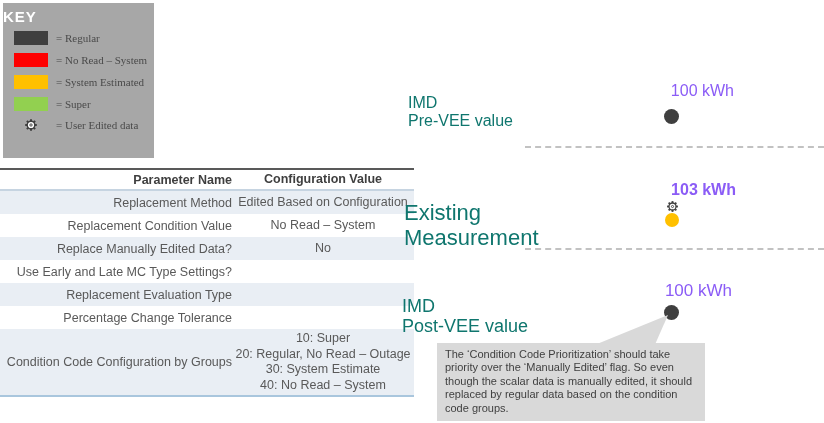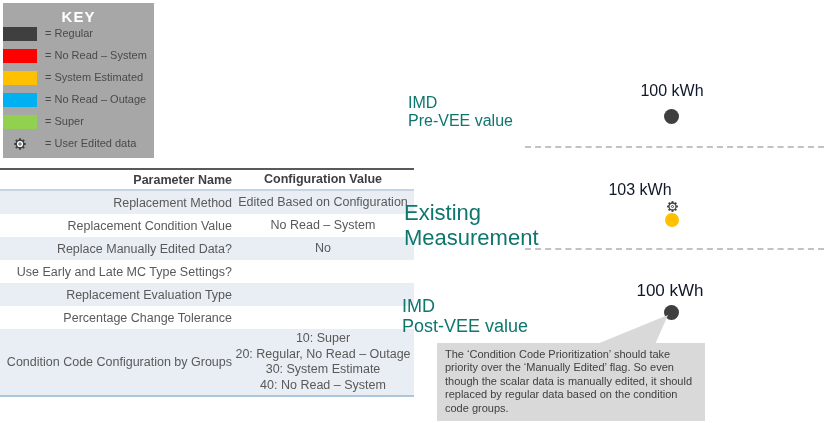--- a/index.html
+++ b/index.html
@@ -13,26 +13,26 @@
   }
 
   
   .key-box {
     position: absolute; left: 3px; top: 3px;
     width: 151px; height: 155px;
     background: #a7a7a7;
     padding-top: 5px;
   }
   .key-title {
-    text-align: center; color: #ffffff; font-weight: bold;
+    text-align: left; color: #ffffff; font-weight: bold;
     font-size: 15px; letter-spacing: 1px; height: 19px;
   }
   .key-row {
-    display: flex; 
-    height: 22px; 
+    display: flex; align-items: center;
+    height: 22px; padding-left: 11px; font-family: Liberation Serif, serif;
   }
   .key-row.gear-row { height: 20px; }
   .key-swatch {
     width: 34px; height: 14px; flex: 0 0 34px;
   }
   .key-gear-slot { width: 34px; flex: 0 0 34px; display: flex; justify-content: center; }
   .key-label {
     margin-left: 8px; font-size: 11px; color: #4a4a4a; white-space: nowrap;
   }
 
@@ -57,24 +57,24 @@
   
   .section-label {
     position: absolute; text-align: left; color: #0f766e;
     white-space: pre-line; line-height: 1.12;
   }
   .lbl-1 { left: 408px; top: 94px;  width: 148px; font-size: 16px; }
   .lbl-2 { left: 404px; top: 201px; width: 156px; font-size: 22px; }
   .lbl-3 { left: 402px; top: 296px; width: 162px; font-size: 18px; }
 
   .kwh {
-    position: absolute; width: 124px; text-align: center; color: #0f172a;
+    position: absolute; width: 124px; text-align: right; color: #8b5cf6;
   }
   .kwh-1 { left: 610px; top: 82px;  font-size: 16px; }
-  .kwh-2 { left: 578px; top: 181px; font-size: 16px; }
+  .kwh-2 { left: 612px; top: 181px; font-size: 16px; font-weight: bold; }
   .kwh-3 { left: 608px; top: 281px; font-size: 17px; }
 
   .dot { position: absolute; border-radius: 50%; }
   .dot-1 { left: 664px; top: 109px; width: 15px; height: 15px; }
   .dot-2 { left: 665px; top: 213px; width: 14px; height: 14px; }
   .dot-3 { left: 664px; top: 305px; width: 15px; height: 15px; }
 
   .gear-mid { position: absolute; left: 666px; top: 199px; }
 
   .dash-line {
@@ -127,24 +127,20 @@
   </div>
   <div class="key-row">
     <div class="key-swatch" style="background: rgb(254, 0, 0);"></div>
     <span class="key-label">= No Read – System</span>
   </div>
   <div class="key-row">
     <div class="key-swatch" style="background: rgb(255, 192, 0);"></div>
     <span class="key-label">= System Estimated</span>
   </div>
   <div class="key-row">
-    <div class="key-swatch" style="background: rgb(0, 176, 240);"></div>
-    <span class="key-label">= No Read – Outage</span>
-  </div>
-  <div class="key-row">
     <div class="key-swatch" style="background: rgb(146, 208, 80);"></div>
     <span class="key-label">= Super</span>
   </div>
   <div class="key-row gear-row">
     <span class="key-gear-slot">
       <svg width="14" height="14">
           <use href="#gear"></use>
         </svg>
     </span>
     <span class="key-label">= User Edited data</span>

